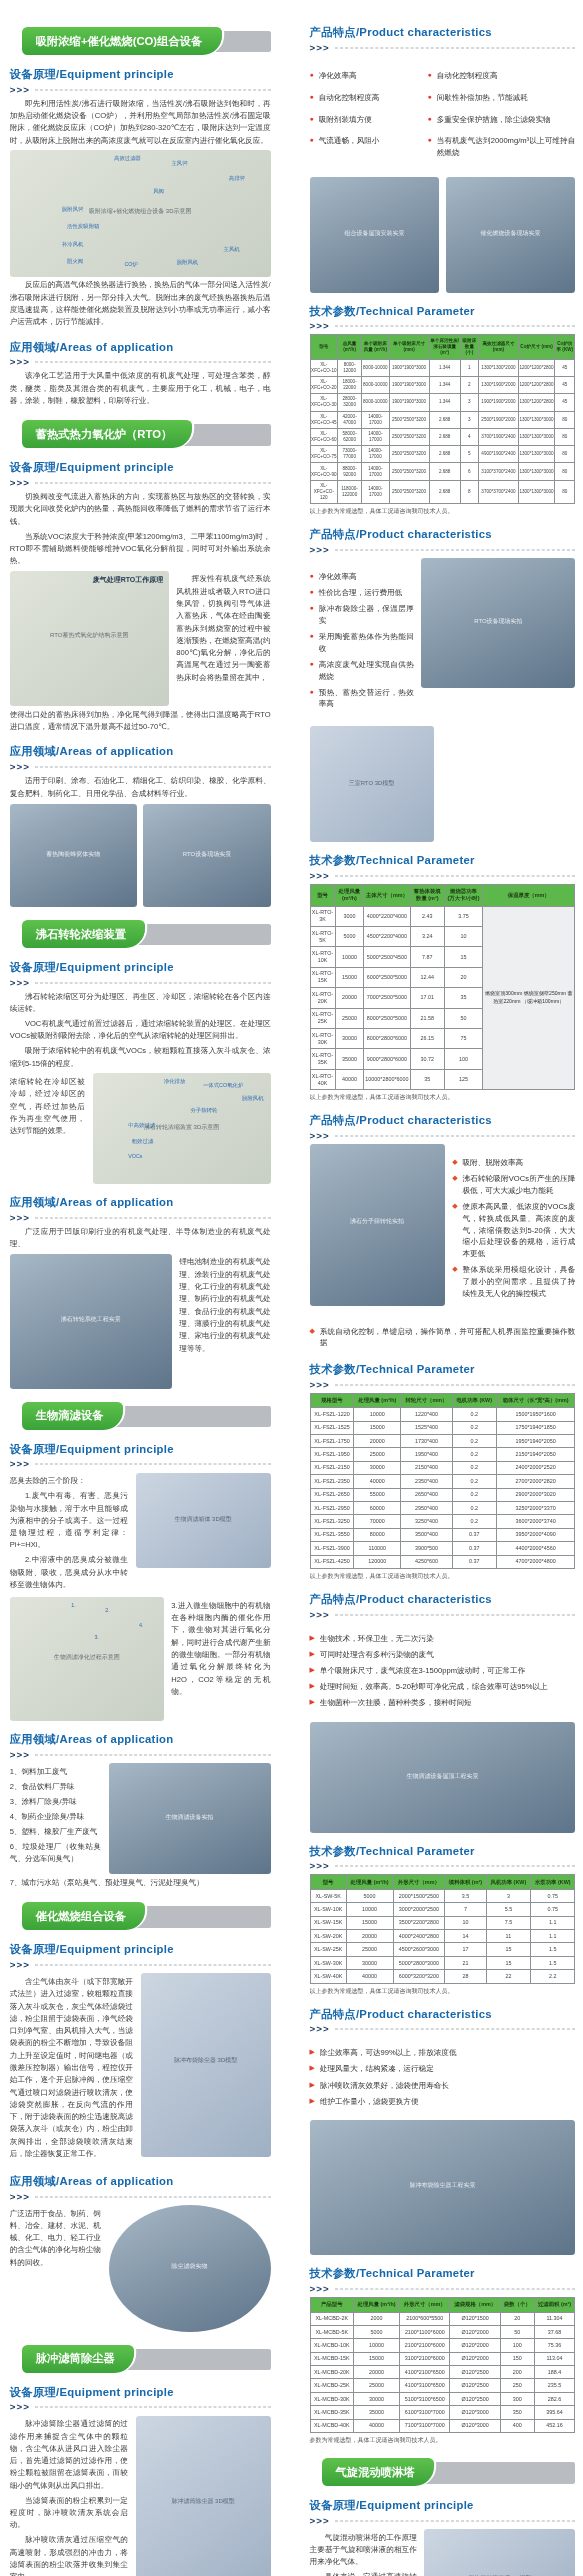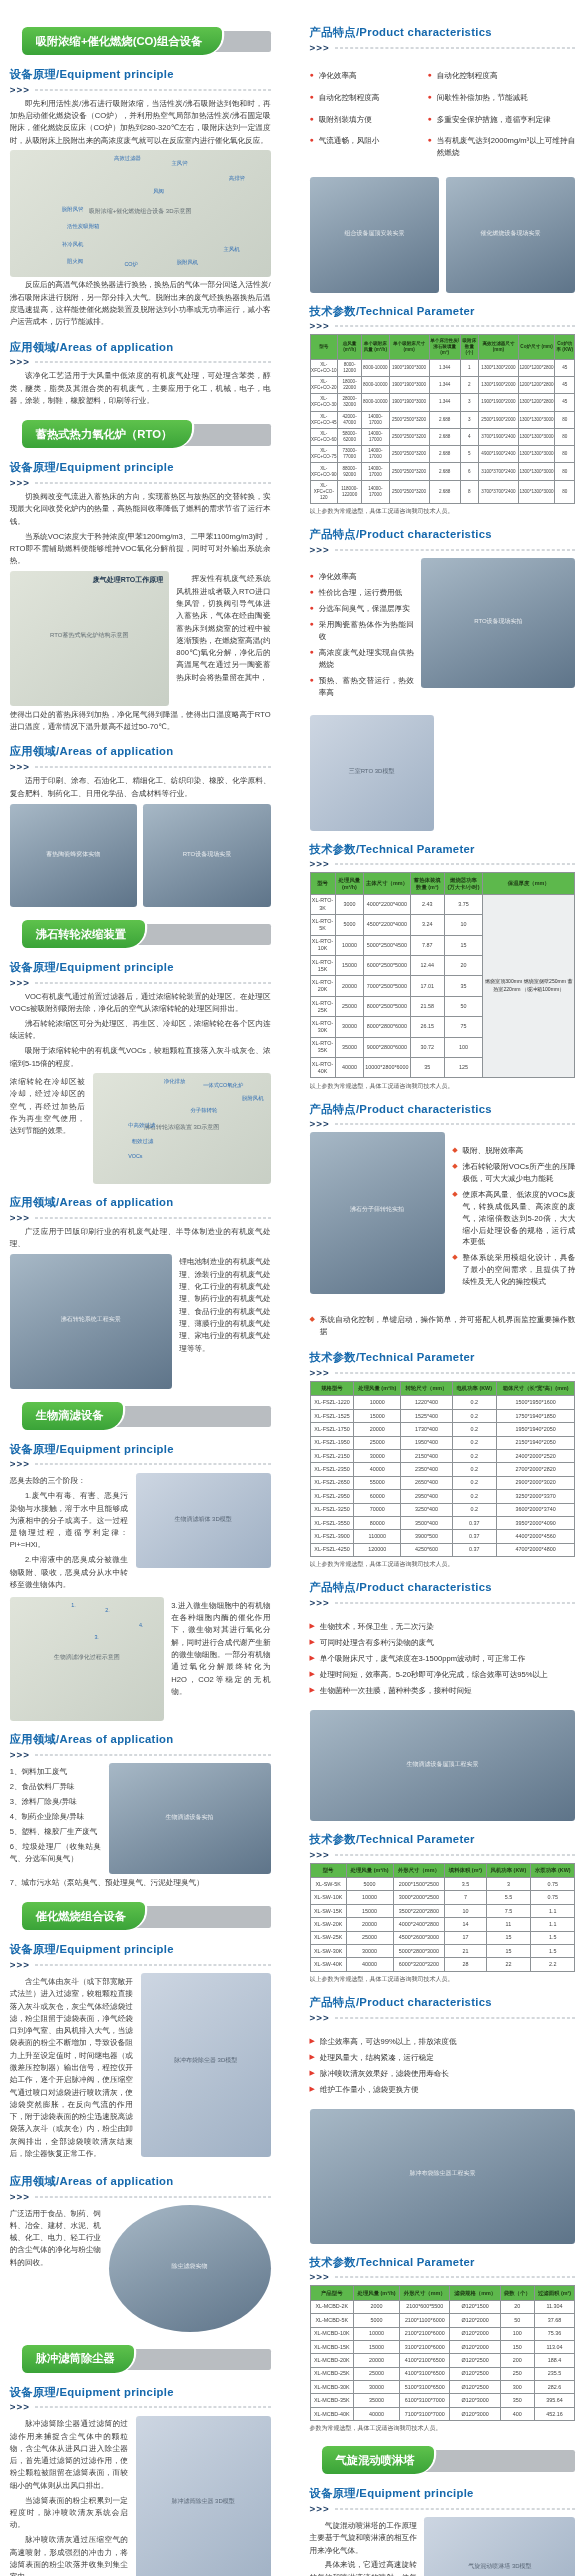--- a/index.html
+++ b/index.html
@@ -138,22 +138,22 @@
         <div class="sec-bar"></div>
         <span class="sec-pill">沸石转轮浓缩装置</span>
       </div>
       <div class="h-block">
         <div class="h-title">设备原理/Equipment principle</div>
         <div class="arrows">
           <span class="arr">&gt;&gt;&gt;</span>
           <span class="dash"></span>
         </div>
       </div>
+      <p class="para indent">沸石转轮浓缩区可分为处理区、再生区、冷却区，浓缩转轮在各个区内连续运转。</p>
       <p class="para indent">VOC有机废气通过前置过滤器后，通过浓缩转轮装置的处理区。在处理区VOCs被吸附剂吸附去除，净化后的空气从浓缩转轮的处理区间排出。</p>
-      <p class="para indent">沸石转轮浓缩区可分为处理区、再生区、冷却区，浓缩转轮在各个区内连续运转。</p>
       <p class="para indent">吸附于浓缩转轮中的有机废气VOCs，较粗颗粒直接落入灰斗或灰仓、浓缩到5-15倍的程度。</p>
       <div class="flexrow">
         <div class="txt">
           <p class="para">浓缩转轮在冷却区被冷却，经过冷却区的空气，再经过加热后作为再生空气使用，达到节能的效果。</p>
         </div>
         <div class="fig k-diagram" style="height: 111px; width: 178px; flex: 0 0 178px;">
           <span class="fig-alt">沸石转轮浓缩装置 3D示意图</span>
           <span class="fig-label" style="left: 40%; top: 4%;">净化排放</span>
           <span class="fig-label" style="left: 62%; top: 8%;">一体式CO氧化炉</span>
           <span class="fig-label" style="left: 55%; top: 30%;">分子筛转轮</span>
@@ -314,21 +314,21 @@
         <li>
           <span class="mk mk-dot">●</span>
           <span class="bt">间歇性补偿加热，节能减耗</span>
         </li>
         <li>
           <span class="mk mk-dot">●</span>
           <span class="bt">吸附剂装填方便</span>
         </li>
         <li>
           <span class="mk mk-dot">●</span>
-          <span class="bt">多重安全保护措施，遵循亨利定律</span>
+          <span class="bt">多重安全保护措施，除尘滤袋实物</span>
         </li>
         <li>
           <span class="mk mk-dot">●</span>
           <span class="bt">气流通畅，风阻小</span>
         </li>
         <li>
           <span class="mk mk-dot">●</span>
           <span class="bt">当有机废气达到2000mg/m³以上可维持自然燃烧</span>
         </li>
       </ul>
@@ -466,21 +466,21 @@
             <li>
               <span class="mk mk-dot">●</span>
               <span class="bt">净化效率高</span>
             </li>
             <li>
               <span class="mk mk-dot">●</span>
               <span class="bt">性价比合理，运行费用低</span>
             </li>
             <li>
               <span class="mk mk-dot">●</span>
-              <span class="bt">分选车间臭气，保温层厚实</span>
+              <span class="bt">脉冲布袋除尘器，保温层厚实</span>
             </li>
             <li>
               <span class="mk mk-dot">●</span>
               <span class="bt">采用陶瓷蓄热体作为热能回收</span>
             </li>
             <li>
               <span class="mk mk-dot">●</span>
               <span class="bt">高浓度废气处理实现自供热燃烧</span>
             </li>
             <li>

